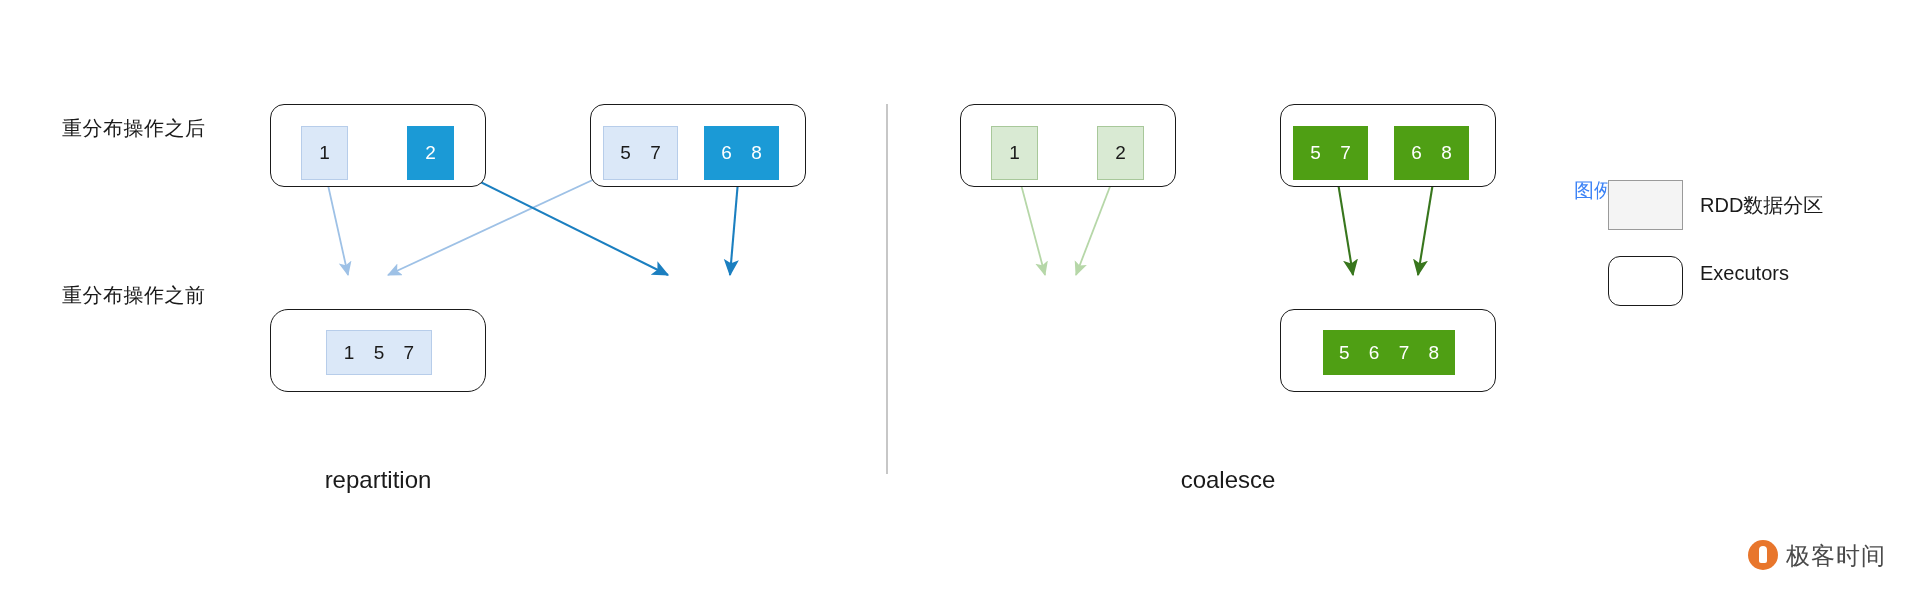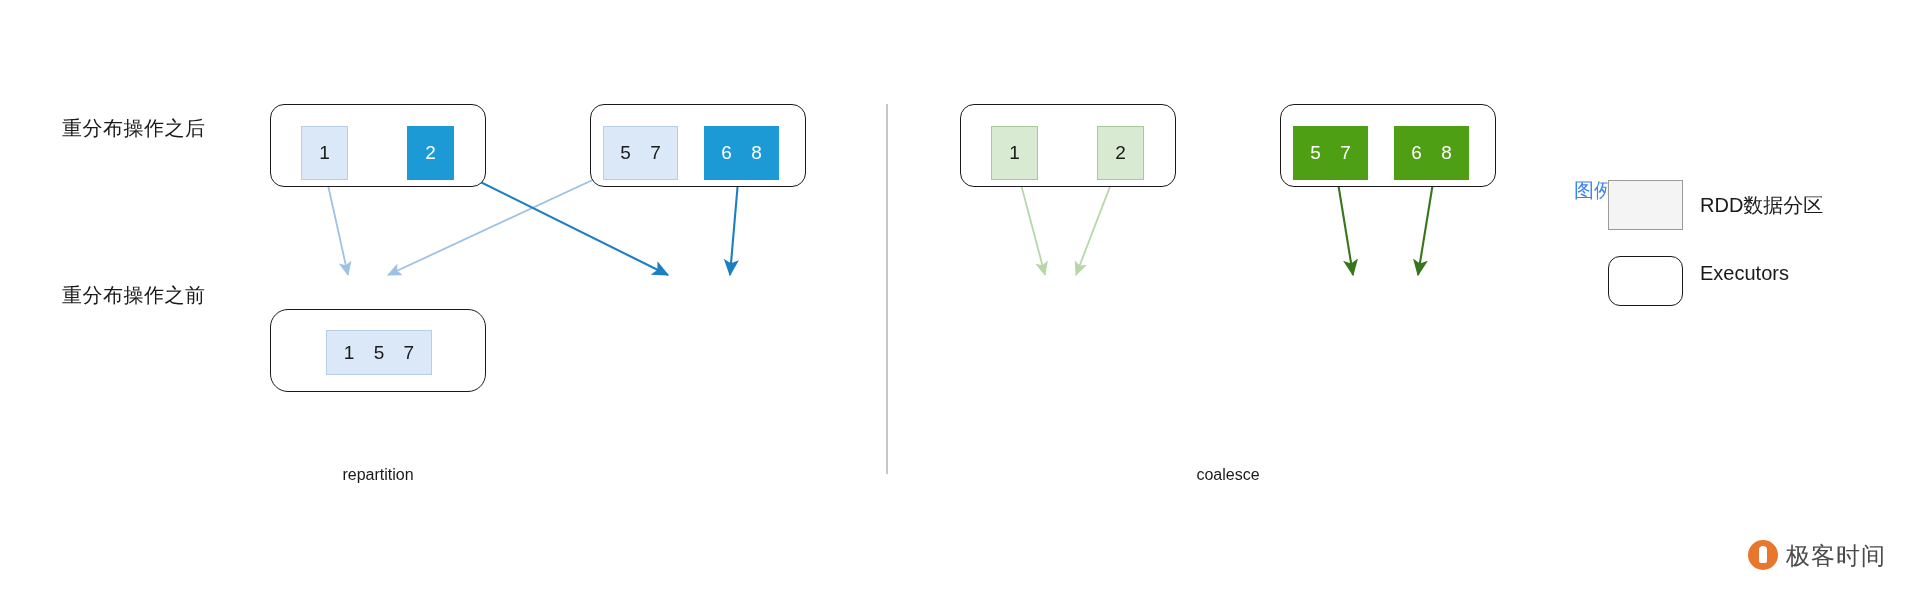--- a/index.html
+++ b/index.html
@@ -19,21 +19,21 @@
   }
   .row-label {
     position: absolute;
     font-size: 20px;
     color: #1a1a1a;
     white-space: nowrap;
     letter-spacing: 0.5px;
   }
   .caption {
     position: absolute;
-    font-size: 16px;
+    font-size: 24px;
     color: #1a1a1a;
     white-space: nowrap;
     text-align: center;
   }
   .legend-title {
     position: absolute;
     font-size: 20px;
     color: #3b82f6;
     white-space: nowrap;
     margin-top: 40px;
@@ -201,20 +201,23 @@
     <div class="partition p-green-light" style="left:30px; top:21px; width:47px; height:54px;">1</div>
     <div class="partition p-green-light" style="left:136px; top:21px; width:47px; height:54px;">2</div>
   </div>
 
   <div class="executor" style="left:1280px; top:104px; width:216px; height:83px;">
     <div class="partition p-green-dark" style="left:12px; top:21px; width:75px; height:54px;">5 7</div>
     <div class="partition p-green-dark" style="left:113px; top:21px; width:75px; height:54px;">6 8</div>
   </div>
 
 
+  <div class="executor" style="left:1280px; top:309px; width:216px; height:83px;">
+    <div class="partition p-green-dark" style="left:42px; top:20px; width:132px; height:45px;">5 6 7 8</div>
+  </div>
 
   <div class="caption" style="left:270px; top:466px; width:216px;">repartition</div>
   <div class="caption" style="left:1120px; top:466px; width:216px;">coalesce</div>
 
   <div class="legend-title" style="left:1574px; top:137px;">图例</div>
 
   <div class="legend-swatch-part" style="left:1608px; top:180px; width:75px; height:50px;"></div>
   <div class="legend-label" style="left:1700px; top:192px;">RDD数据分区</div>
 
   <div class="legend-swatch-exec" style="left:1608px; top:256px; width:75px; height:50px;"></div>

